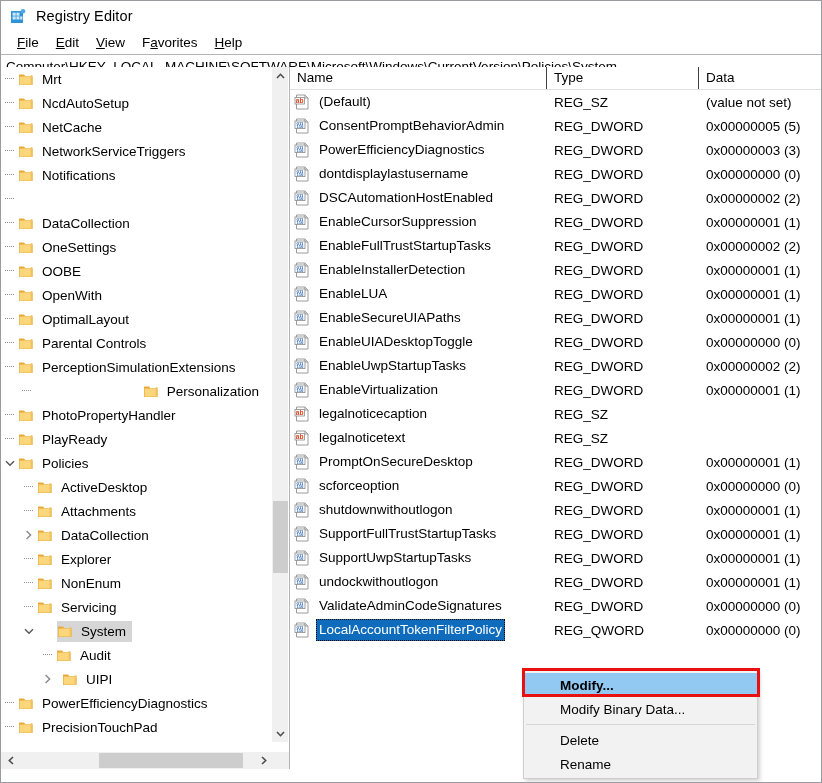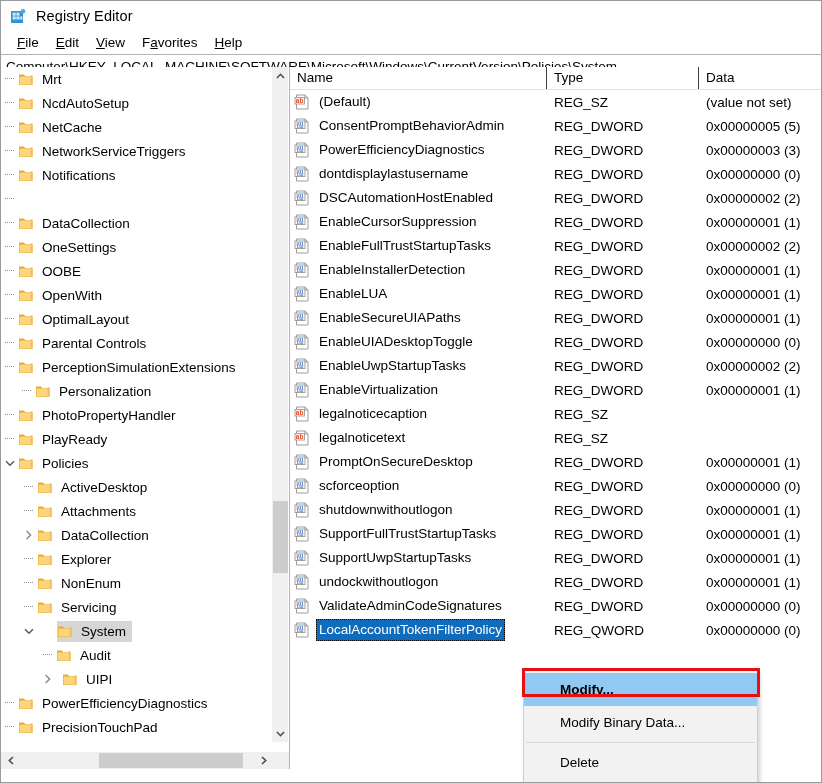--- a/index.html
+++ b/index.html
@@ -266,21 +266,21 @@
     position: absolute;
     left: 522px; top: 669px;
     width: 235px;
     background: #f2f2f2;
     border: 1px solid #cfcfcf;
     box-shadow: 2px 2px 4px rgba(0,0,0,.18);
     padding: 2px 0 2px 0;
     z-index: 40;
   }
   .ctx-item {
-    height: 33px;
+    height: 24px;
     display: flex;
     align-items: center;
     padding-left: 36px;
     font-size: 13.5px;
     color: #000000;
     cursor: default;
     white-space: nowrap;
   }
   .ctx-item.highlight {
     background: #91c9f2;
@@ -464,21 +464,21 @@
             <span class="dots"></span>
             <span class="tree-hl">
               <span class="folder"><svg width="17" height="15" viewBox="0 0 17 15">
                   <path d="M1 2.5 L6 2.5 L7.4 4.2 L14.6 4.2 L14.6 13 L1 13 Z" fill="#e6a93a"></path>
                   <path d="M1.6 4.6 L14.2 4.6 L14.2 12.6 L1.6 12.6 Z" fill="#fcd67b"></path>
                   <path d="M12.6 3.2 L14.4 3.2 L14.4 12.6 L12.6 12.6 Z" fill="#f0c163"></path>
                 </svg></span>
               <span class="tree-label">PerceptionSimulationExtensions</span>
             </span>
           </div>
-          <div class="tree-row" style="padding-left: 17px;">
+          <div class="tree-row" style="padding-left: 17px; justify-content: space-between;">
             <span class="dots"></span>
             <span class="tree-hl">
               <span class="folder"><svg width="17" height="15" viewBox="0 0 17 15">
                   <path d="M1 2.5 L6 2.5 L7.4 4.2 L14.6 4.2 L14.6 13 L1 13 Z" fill="#e6a93a"></path>
                   <path d="M1.6 4.6 L14.2 4.6 L14.2 12.6 L1.6 12.6 Z" fill="#fcd67b"></path>
                   <path d="M12.6 3.2 L14.4 3.2 L14.4 12.6 L12.6 12.6 Z" fill="#f0c163"></path>
                 </svg></span>
               <span class="tree-label">Personalization</span>
             </span>
           </div>

